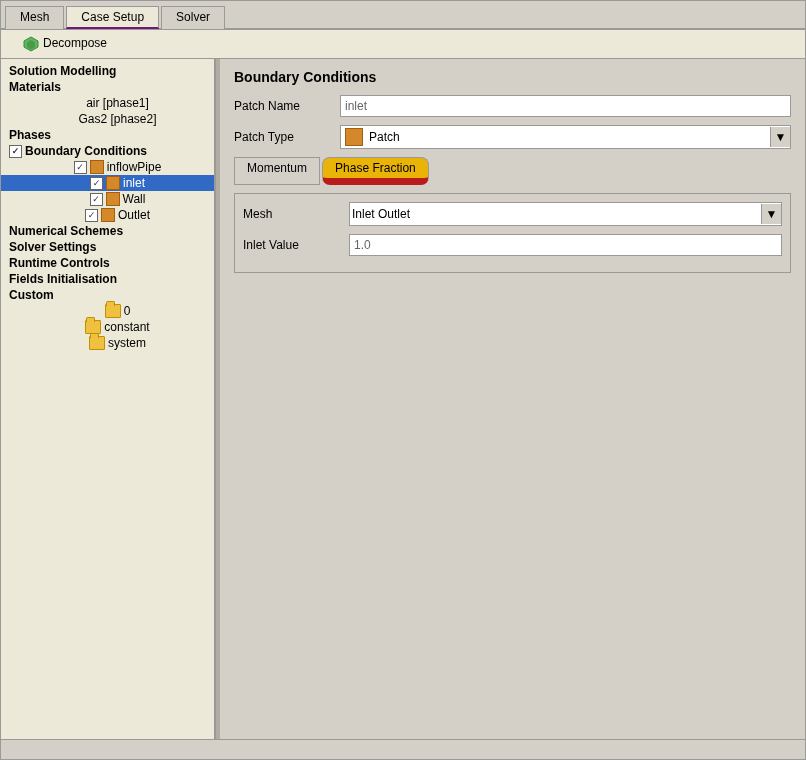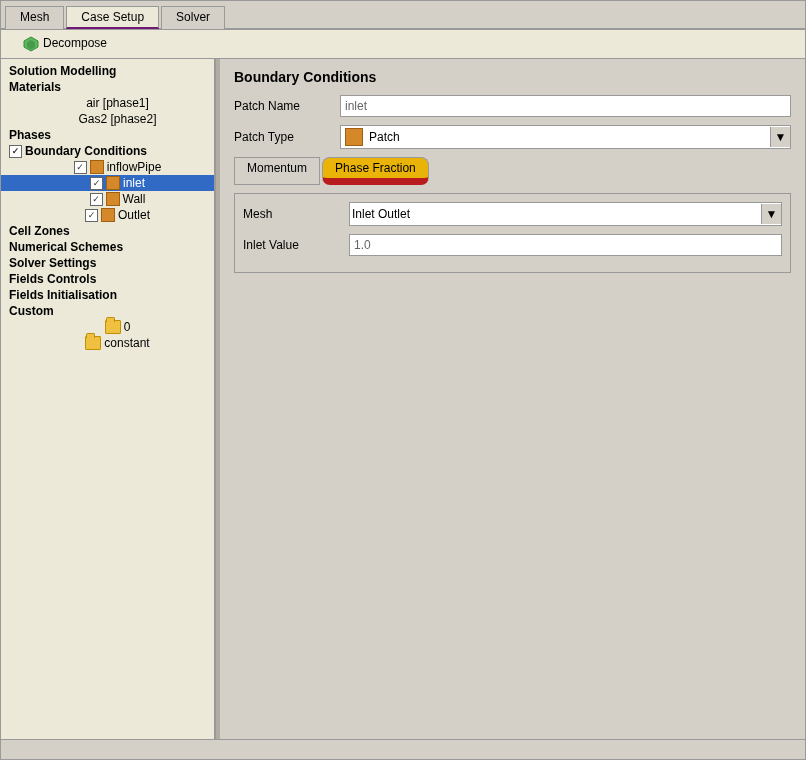--- a/index.html
+++ b/index.html
@@ -349,54 +349,55 @@
           <div class="patch-icon"></div>
           <span>Wall</span>
         </div>
 
         <div class="tree-item tree-indent-1">
           <div class="checkbox-icon checked"></div>
           <div class="patch-icon"></div>
           <span>Outlet</span>
         </div>
 
-        <div class="tree-item header">
-          <span>Cell Zones</span>
-        </div>
 
         <div class="tree-item header">
           <span>Numerical Schemes</span>
         </div>
 
         <div class="tree-item header">
           <span>Solver Settings</span>
         </div>
 
         <div class="tree-item header">
-          <span>Fields Controls</span>
+          <span>Runtime Controls</span>
         </div>
 
         <div class="tree-item header">
           <span>Fields Initialisation</span>
         </div>
 
         <div class="tree-item header">
           <span>Custom</span>
         </div>
 
         <div class="tree-item tree-indent-1">
           <div class="folder-icon"></div>
           <span>0</span>
         </div>
 
         <div class="tree-item tree-indent-1">
           <div class="folder-icon"></div>
           <span>constant</span>
         </div>
 
+        <div class="tree-item tree-indent-1">
+          <div class="folder-icon"></div>
+          <span>system</span>
+        </div>
 
       </div>
 
       <div class="panel-divider"></div>
 
       <div class="right-panel">
 
         <div class="section-title">Boundary Conditions</div>
 
         <div class="form-row">

